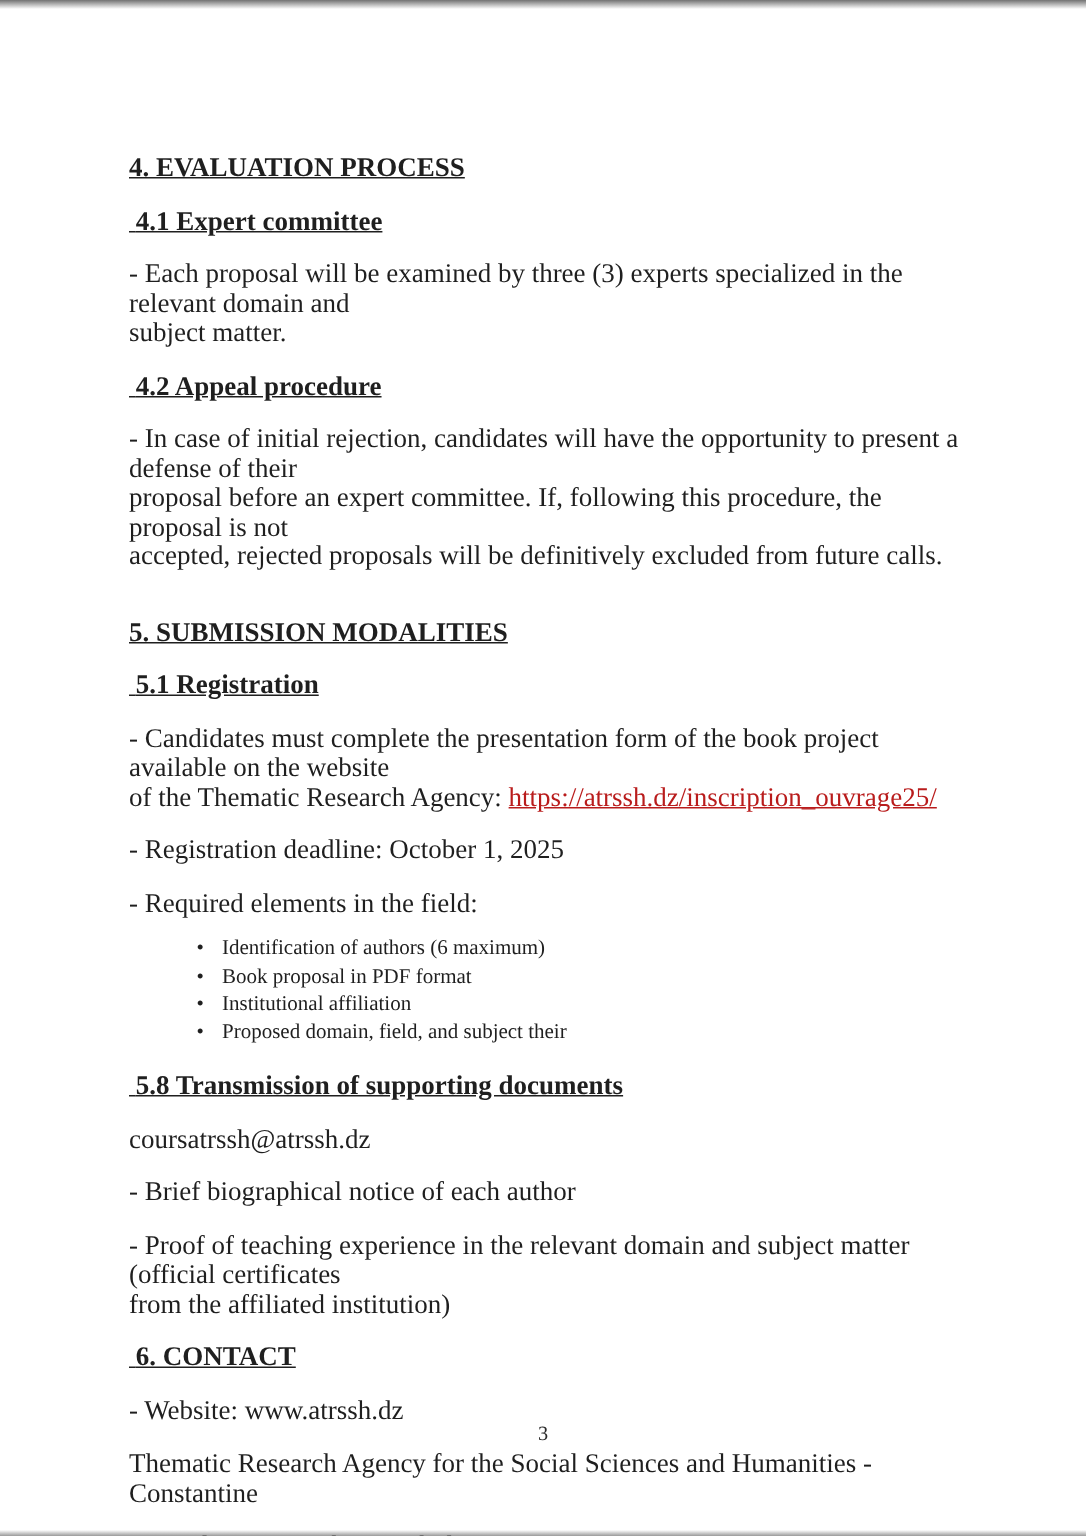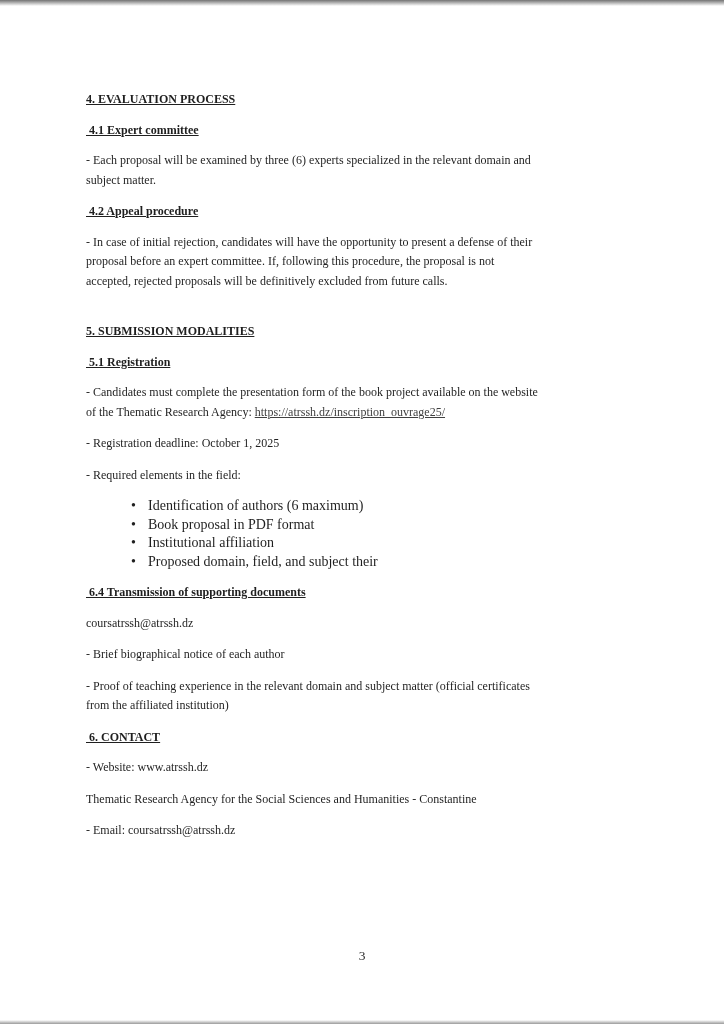--- a/index.html
+++ b/index.html
@@ -30,37 +30,37 @@
   .edge-bottom {
     position: absolute;
     bottom: 0; left: 0; right: 0;
     height: 4px;
     background: linear-gradient(to top, rgba(120,120,120,0.75), rgba(255,255,255,0));
   }
   .doc {
     width: 558px;
   }
   p, h1, h2 {
-    margin: 4px 0 12px 0;
-    font-size: 12px;
+    margin: 16px 0 12px 0;
+    font-size: 18px;
     font-weight: normal;
     white-space: pre-wrap;
   }
   .heading {
     font-weight: bold;
     text-decoration: underline;
     margin-bottom: 11px;
   }
   .section-gap {
     margin-top: 31px;
   }
   .bold { font-weight: normal; }
   .block { display: block; }
   a.link {
-    color: #404040;
+    color: #b91c1c;
     text-decoration: underline;
     cursor: pointer;
     text-align: center;
   }
   ul.bullets {
     margin: 0 0 12px 0;
     padding: 0 0 0 62px;
     list-style: none;
   }
   ul.bullets li {
@@ -89,21 +89,21 @@
 
 <div class="page">
   <div class="edge-top"></div>
 
   <div class="doc">
 
     <h1 class="heading">4. EVALUATION PROCESS</h1>
 
     <h2 class="heading"> 4.1 Expert committee</h2>
 
-    <p>- Each proposal will be examined by three (6) experts specialized in the relevant domain and
+    <p>- Each proposal will be examined by three (3) experts specialized in the relevant domain and
 subject matter.</p>
 
     <h2 class="heading"> 4.2 Appeal procedure</h2>
 
     <p>- In case of initial rejection, candidates will have the opportunity to present a defense of their
 proposal before an expert committee. If, following this procedure, the proposal is not
 accepted, rejected proposals will be definitively excluded from future calls.</p>
 
     <h1 class="heading section-gap">5. SUBMISSION MODALITIES</h1>
 
@@ -116,21 +116,21 @@
 
     <p>- Required elements in the field:</p>
 
     <ul class="bullets">
       <li>Identification of authors (6 maximum)</li>
       <li>Book proposal in PDF format</li>
       <li>Institutional affiliation</li>
       <li>Proposed domain, field, and subject their</li>
     </ul>
 
-    <h2 class="heading"> 6.4 Transmission of supporting documents</h2>
+    <h2 class="heading"> 5.8 Transmission of supporting documents</h2>
 
     <p><span class="bold block">coursatrssh@atrssh.dz</span></p>
 
     <p>- Brief biographical notice of each author</p>
 
     <p>- Proof of teaching experience in the relevant domain and subject matter (official certificates
 from the affiliated institution)</p>
 
     <h1 class="heading section-gap-small"> 6. CONTACT</h1>
 

